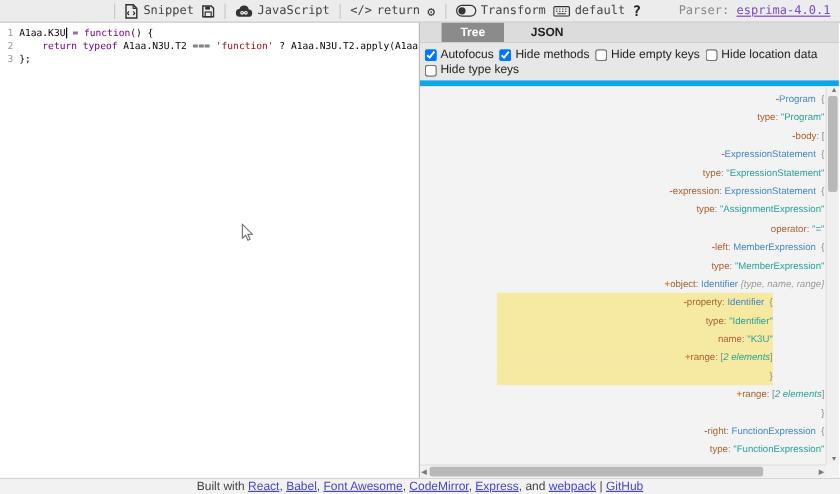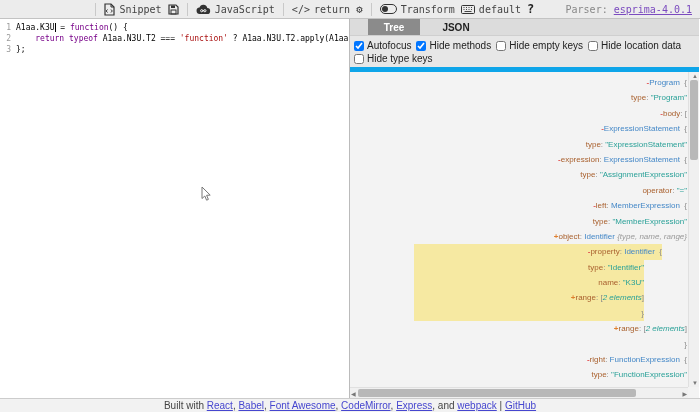--- a/index.html
+++ b/index.html
@@ -197,21 +197,21 @@
           <div class="trow" style="padding-left: 28px;"><span class="k">type</span><span class="p">: </span><span class="v">"Program"</span></div>
           <div class="trow" style="padding-left: 28px;"><span class="m m-minus">-</span><span class="k">body</span><span class="p">: </span><span class="p">[</span></div>
           <div class="trow" style="padding-left: 42px;"><span class="m m-minus">-</span><span class="n">ExpressionStatement</span><span class="p">  {</span></div>
           <div class="trow" style="padding-left: 56px;"><span class="k">type</span><span class="p">: </span><span class="v">"ExpressionStatement"</span></div>
           <div class="trow" style="padding-left: 56px;"><span class="m m-minus">-</span><span class="k">expression</span><span class="p">: </span><span class="n">ExpressionStatement</span><span class="p">  {</span></div>
           <div class="trow" style="padding-left: 70px;"><span class="k">type</span><span class="p">: </span><span class="v">"AssignmentExpression"</span></div>
           <div class="trow" style="padding-left: 70px;"><span class="k">operator</span><span class="p">: </span><span class="v">"="</span></div>
           <div class="trow" style="padding-left: 70px;"><span class="m m-minus">-</span><span class="k">left</span><span class="p">: </span><span class="n">MemberExpression</span><span class="p">  {</span></div>
           <div class="trow" style="padding-left: 84px;"><span class="k">type</span><span class="p">: </span><span class="v">"MemberExpression"</span></div>
           <div class="trow" style="padding-left: 84px;"><span class="m m-plus">+</span><span class="k">object</span><span class="p">: </span><span class="n">Identifier</span><span class="pv-o"> {type, name, range}</span></div>
-          <div class="trow hl" style="margin-left: 64px; width: 248px; padding-left: 20px;"><span class="m m-minus">-</span><span class="k">property</span><span class="p">: </span><span class="n">Identifier</span><span class="p">  {</span></div>
+          <div class="trow hl" style="margin-left: 64px; width: 230px; padding-left: 20px;"><span class="m m-minus">-</span><span class="k">property</span><span class="p">: </span><span class="n">Identifier</span><span class="p">  {</span></div>
           <div class="trow hl" style="margin-left: 64px; width: 230px; padding-left: 34px;"><span class="k">type</span><span class="p">: </span><span class="v">"Identifier"</span></div>
           <div class="trow hl" style="margin-left: 64px; width: 230px; padding-left: 34px;"><span class="k">name</span><span class="p">: </span><span class="v">"K3U"</span></div>
           <div class="trow hl" style="margin-left: 64px; width: 230px; padding-left: 34px;"><span class="m m-plus">+</span><span class="k">range</span><span class="p">: </span><span class="p">[</span><span class="pv-a">2 elements</span><span class="p">]</span></div>
           <div class="trow hl" style="margin-left: 64px; width: 230px; padding-left: 34px;"><span class="p">}</span></div>
           <div class="trow" style="padding-left: 84px;"><span class="m m-plus">+</span><span class="k">range</span><span class="p">: </span><span class="p">[</span><span class="pv-a">2 elements</span><span class="p">]</span></div>
           <div class="trow" style="padding-left: 84px;"><span class="p">}</span></div>
           <div class="trow" style="padding-left: 70px;"><span class="m m-minus">-</span><span class="k">right</span><span class="p">: </span><span class="n">FunctionExpression</span><span class="p">  {</span></div>
           <div class="trow" style="padding-left: 84px;"><span class="k">type</span><span class="p">: </span><span class="v">"FunctionExpression"</span></div>
         </div>
       <div class="vscroll">

